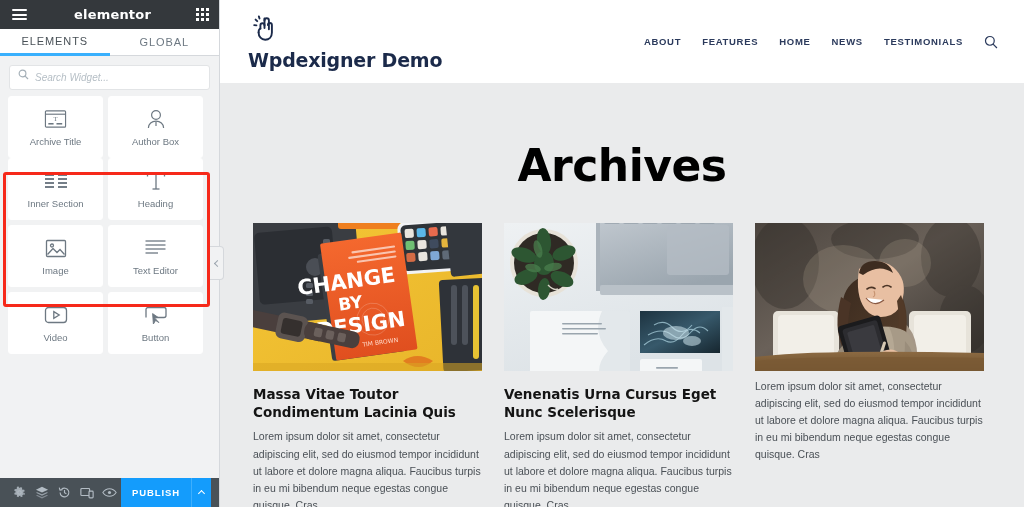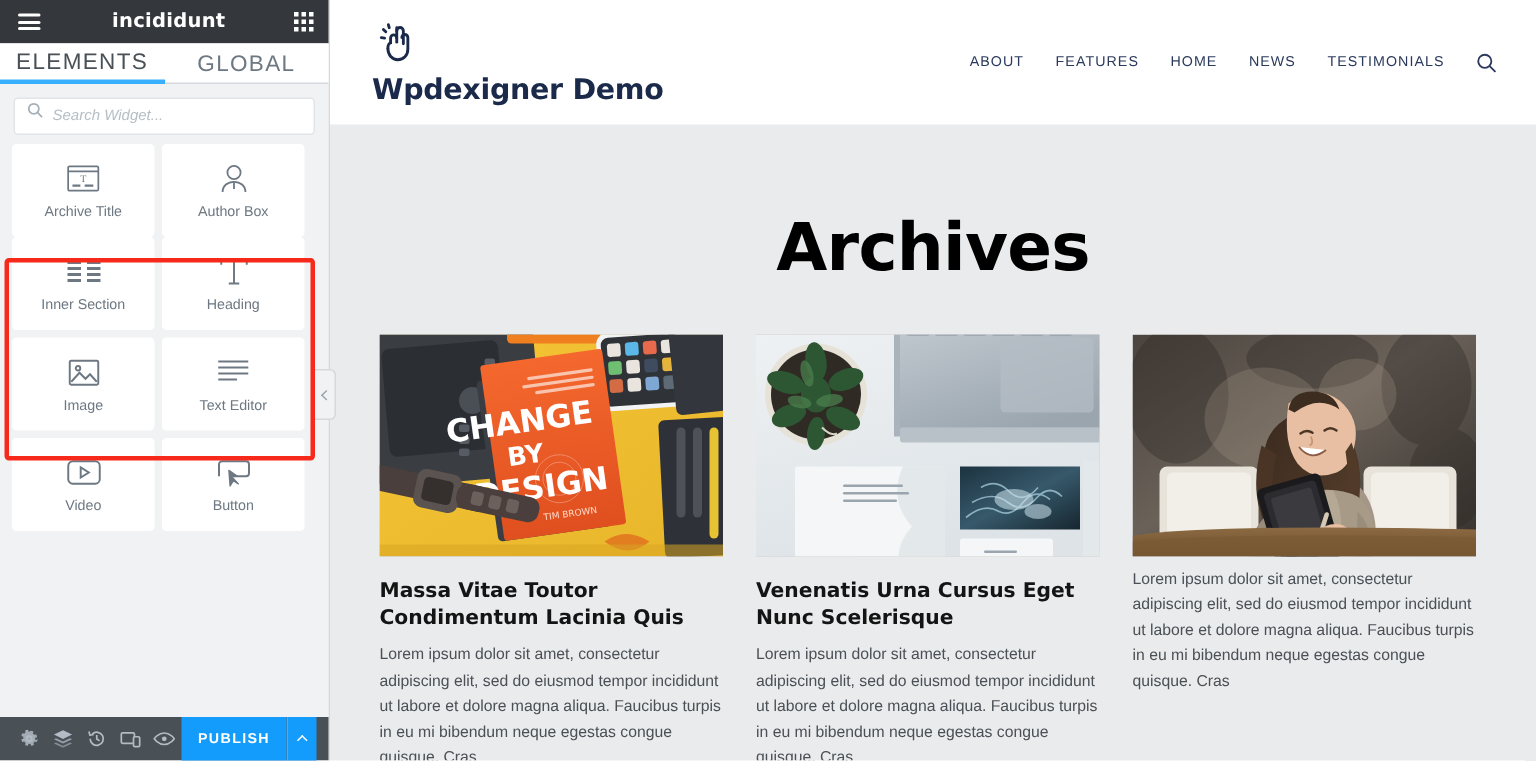--- a/index.html
+++ b/index.html
@@ -30,21 +30,21 @@
   .brand {
     color: #fff; font-size: 13px; font-weight: bold; letter-spacing: .2px;
     font-family: "DejaVu Sans", sans-serif;
   }
   .grid-icon { display: grid; grid-template-columns: repeat(3,3px); grid-template-rows: repeat(3,3px); gap: 2px; cursor: pointer; }
   .grid-icon i { width: 3px; height: 3px; background: #fff; display: block; }
 
   .panel-tabs { display: flex; height: 27px; flex: 0 0 27px; background: #f1f2f3; }
   .panel-tab {
     flex: 1; display: flex; align-items: center; justify-content: center;
-    font-size: 15px; letter-spacing: .9px; color: #6d7882; cursor: pointer;
+    font-size: 11px; letter-spacing: .9px; color: #6d7882; cursor: pointer;
     background: #e7e9ea; border-bottom: 1px solid #d5d8dc;
     font-family: "Liberation Sans", sans-serif;
   }
   .panel-tab.active { background: #fff; color: #495157; border-bottom: 3px solid #39b0fd; }
   .panel-tab.inactive { background: #fff; border-bottom: 1px solid #d5d8dc; }
 
   .panel-body { flex: 1 1 auto; overflow: hidden; position: relative; background: #f1f2f3; }
   .search-wrap { padding: 9px 9px 6px 9px; }
   .search-box {
     height: 25px; background: #fff; border: 1px solid #e2e4e6; border-radius: 3px;
@@ -121,21 +121,21 @@
     padding: 0 22px 0 28px; justify-content: space-between;
   }
   .logo-block { display: flex; flex-direction: column; gap: 3px; }
   .logo-mark { width: 34px; height: 34px; }
   .site-title {
     font-size: 19px; font-weight: bold; color: #1b2a4a; letter-spacing: -.2px;
     font-family: "DejaVu Sans", sans-serif;
   }
   .site-nav { display: flex; align-items: center; gap: 21px; padding-right: 4px; }
   .nav-link {
-    font-size: 9.5px; font-weight: normal; letter-spacing: .7px; color: #2b3a5c;
+    font-size: 9.5px; font-weight: bold; letter-spacing: .7px; color: #2b3a5c;
     text-decoration: none; cursor: pointer; font-family: "Liberation Sans", sans-serif;
   }
   .nav-search { cursor: pointer; display: flex; align-items: center; }
 
   .archives-title {
     text-align: center; font-size: 44px; font-weight: bold; color: #000;
     margin-top: 57px; letter-spacing: -0.5px; font-family: "DejaVu Sans", sans-serif;
   }
 
   .posts { display: flex; gap: 22px; padding: 32px 30px 0 33px; }
@@ -157,21 +157,21 @@
 <div id="app">
 
   <div id="panel">
 
     <div class="panel-header">
       <div class="hamburger">
         <i></i>
           <i></i>
           <i></i>
       </div>
-      <div class="brand">incididunt</div>
+      <div class="brand">elementor</div>
       <div class="grid-icon">
         <i></i>
           <i></i>
           <i></i>
           <i></i>
           <i></i>
           <i></i>
           <i></i>
           <i></i>
           <i></i>

